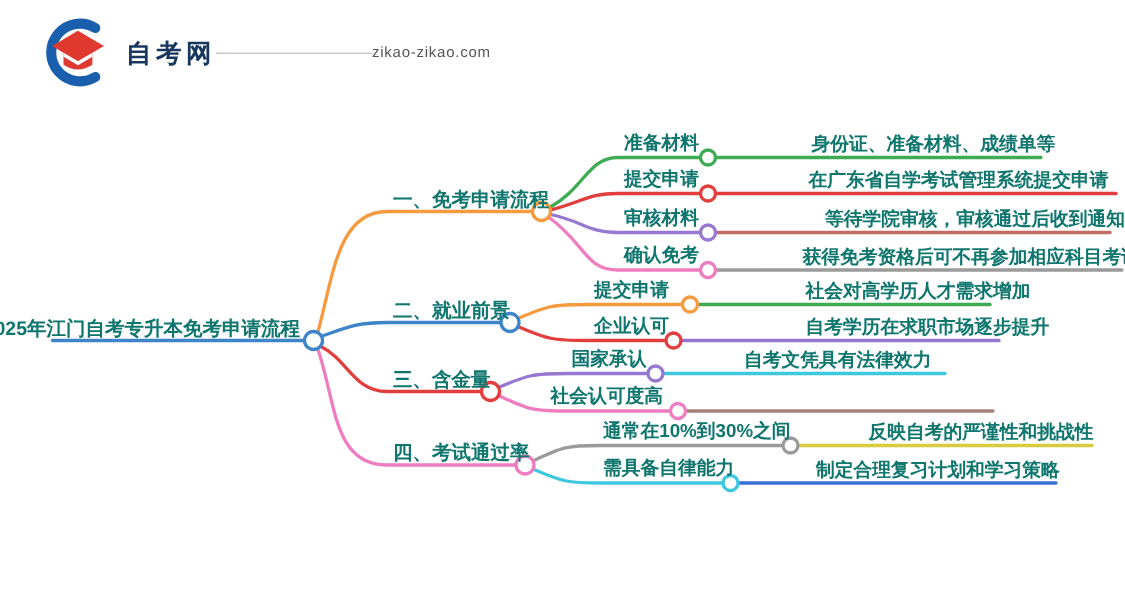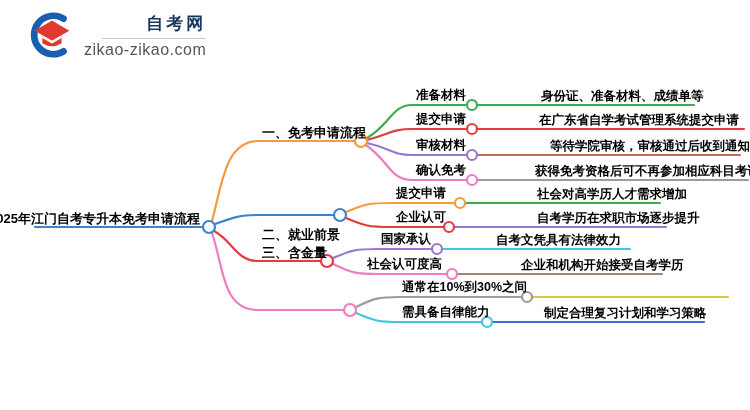--- a/index.html
+++ b/index.html
@@ -2,30 +2,30 @@
 <html><head>
 <meta charset="utf-8">
 <style>
   html,body{margin:0;padding:0;background:#fff;}
   .screen{
     position:relative;width:750px;height:410px;background:#ffffff;overflow:hidden;
     font-family:"Liberation Sans","DejaVu Sans",sans-serif;
   }
   .mm-svg{position:absolute;left:0;top:0;}
   .lbl{
-    position:absolute;white-space:nowrap;color:#000000;font-weight:600;line-height:1.1;
+    position:absolute;white-space:nowrap;color:#0f766e;font-weight:600;line-height:1.1;
   }
   .root-lbl{font-size:13px;}
   .branch-lbl{font-size:13px;}
   .node-lbl{font-size:12.5px;}
   .logo{position:absolute;left:26px;top:10px;display:flex;align-items:center;gap:8px;}
-  .logo-text{display:flex;flex-direction:column;align-items:flex-end;}
+  .logo-text{display:flex;align-items:center;}
   .logo-title{font-size:17px;font-weight:bold;color:#17375e;letter-spacing:3px;}
   .logo-divider{width:104px;height:1px;background:#c9c9c9;margin:3px 0 2px 0;}
-  .logo-sub{font-size:16px;color:#555;letter-spacing:.5px;}
+  .logo-sub{font-size:10px;color:#555;letter-spacing:.5px;}
 </style>
 </head>
 <body>
 
 <div class="screen">
 
   <div class="logo">
     <svg width="50" height="50" viewBox="0 0 52 52">
       <path d="M 39,9 A 20,20 0 1 0 39,43" fill="none" stroke="#1a5fae" stroke-width="7" stroke-linecap="round"></path>
       <polygon points="27,11 45,21.5 27,32 9,21.5" fill="#e0392f"></polygon>
@@ -99,39 +99,40 @@
       <circle cx="437" cy="249" r="5" stroke="#9678d3"></circle>
       <circle cx="452" cy="274" r="5" stroke="#ee7cc0"></circle>
       <circle cx="527" cy="297" r="5" stroke="#9b9b9b"></circle>
       <circle cx="487" cy="322" r="5" stroke="#3ec8e0"></circle>
     </g>
   </svg>
 
   <div class="lbl root-lbl" style="right:550px;top:212px;">2025年江门自考专升本免考申请流程</div>
 
   <div class="lbl branch-lbl" style="left:262px;top:126px;">一、免考申请流程</div>
-  <div class="lbl branch-lbl" style="left:262px;top:200px;margin-top:28px;">二、就业前景</div>
+  <div class="lbl branch-lbl" style="left:262px;top:200px;">二、就业前景</div>
   <div class="lbl branch-lbl" style="left:262px;top:246px;">三、含金量</div>
+  <div class="lbl branch-lbl" style="left:262px;top:295px;">四、考试通过率</div>
 
   <div class="lbl node-lbl" style="left:416px;top:89px;">准备材料</div>
   <div class="lbl node-lbl" style="left:541px;top:90px;">身份证、准备材料、成绩单等</div>
   <div class="lbl node-lbl" style="left:416px;top:113px;">提交申请</div>
   <div class="lbl node-lbl" style="left:539px;top:114px;">在广东省自学考试管理系统提交申请</div>
   <div class="lbl node-lbl" style="left:416px;top:139px;">审核材料</div>
   <div class="lbl node-lbl" style="left:550px;top:140px;">等待学院审核，审核通过后收到通知</div>
   <div class="lbl node-lbl" style="left:416px;top:164px;">确认免考</div>
   <div class="lbl node-lbl" style="left:535px;top:165px;">获得免考资格后可不再参加相应科目考试</div>
 
   <div class="lbl node-lbl" style="left:396px;top:187px;">提交申请</div>
   <div class="lbl node-lbl" style="left:537px;top:188px;">社会对高学历人才需求增加</div>
   <div class="lbl node-lbl" style="left:396px;top:211px;">企业认可</div>
   <div class="lbl node-lbl" style="left:537px;top:212px;">自考学历在求职市场逐步提升</div>
 
   <div class="lbl node-lbl" style="left:381px;top:233px;">国家承认</div>
   <div class="lbl node-lbl" style="left:496px;top:234px;">自考文凭具有法律效力</div>
   <div class="lbl node-lbl" style="left:367px;top:258px;">社会认可度高</div>
-  <div class="lbl node-lbl" style="left:521px;top:259px;">企业和机构开始接受自考学历</div>
 
   <div class="lbl node-lbl" style="left:402px;top:281px;">通常在10%到30%之间</div>
+  <div class="lbl node-lbl" style="left:579px;top:282px;">反映自考的严谨性和挑战性</div>
   <div class="lbl node-lbl" style="left:402px;top:306px;">需具备自律能力</div>
   <div class="lbl node-lbl" style="left:544px;top:307px;">制定合理复习计划和学习策略</div>
 
 </div>
 
 </body></html>

